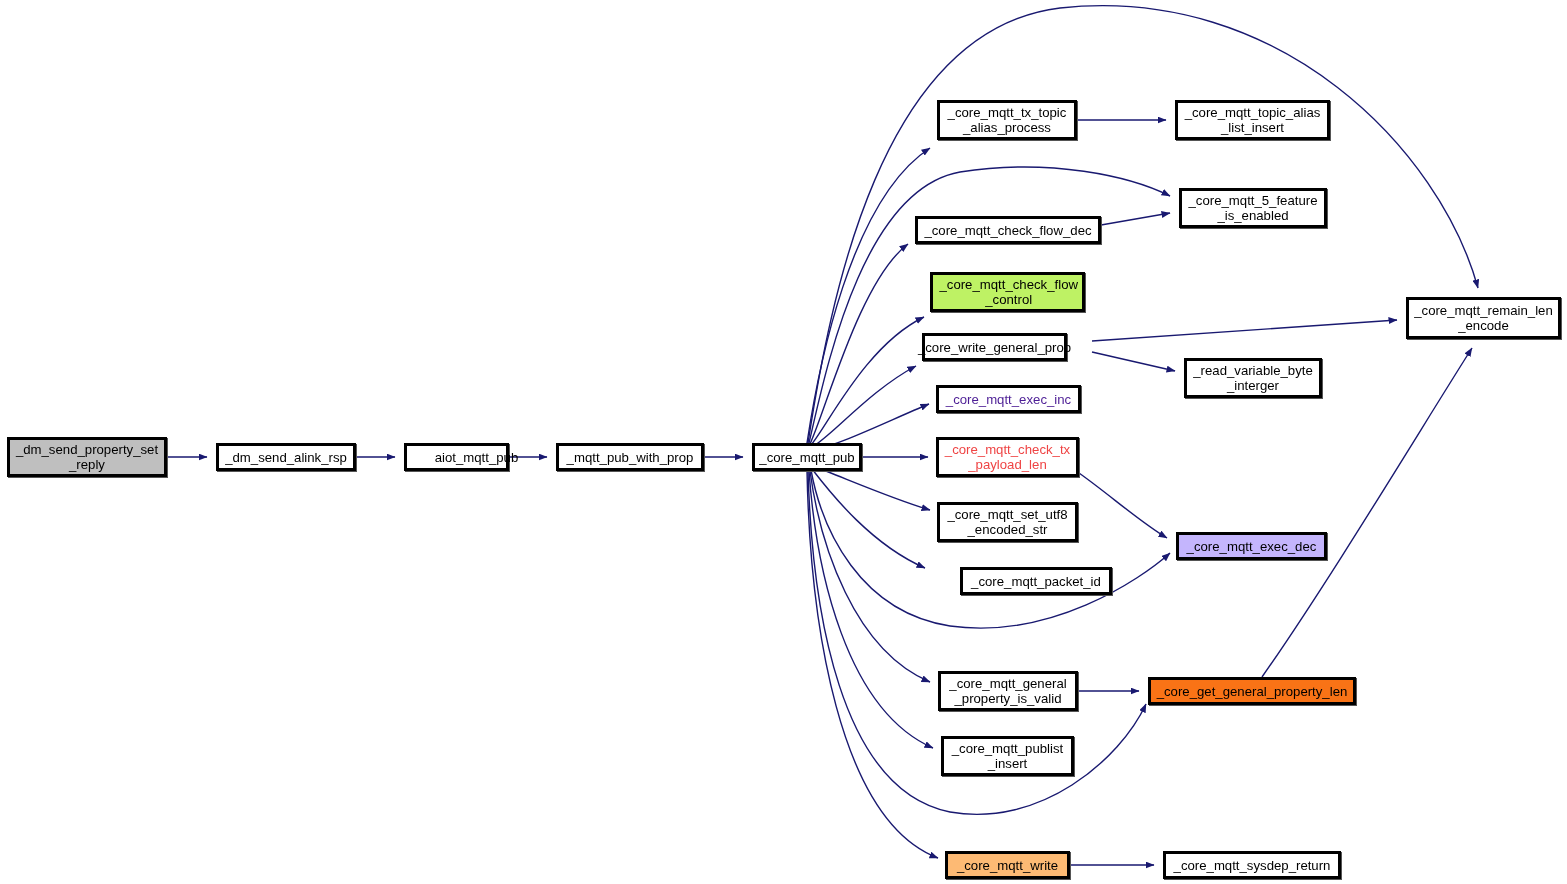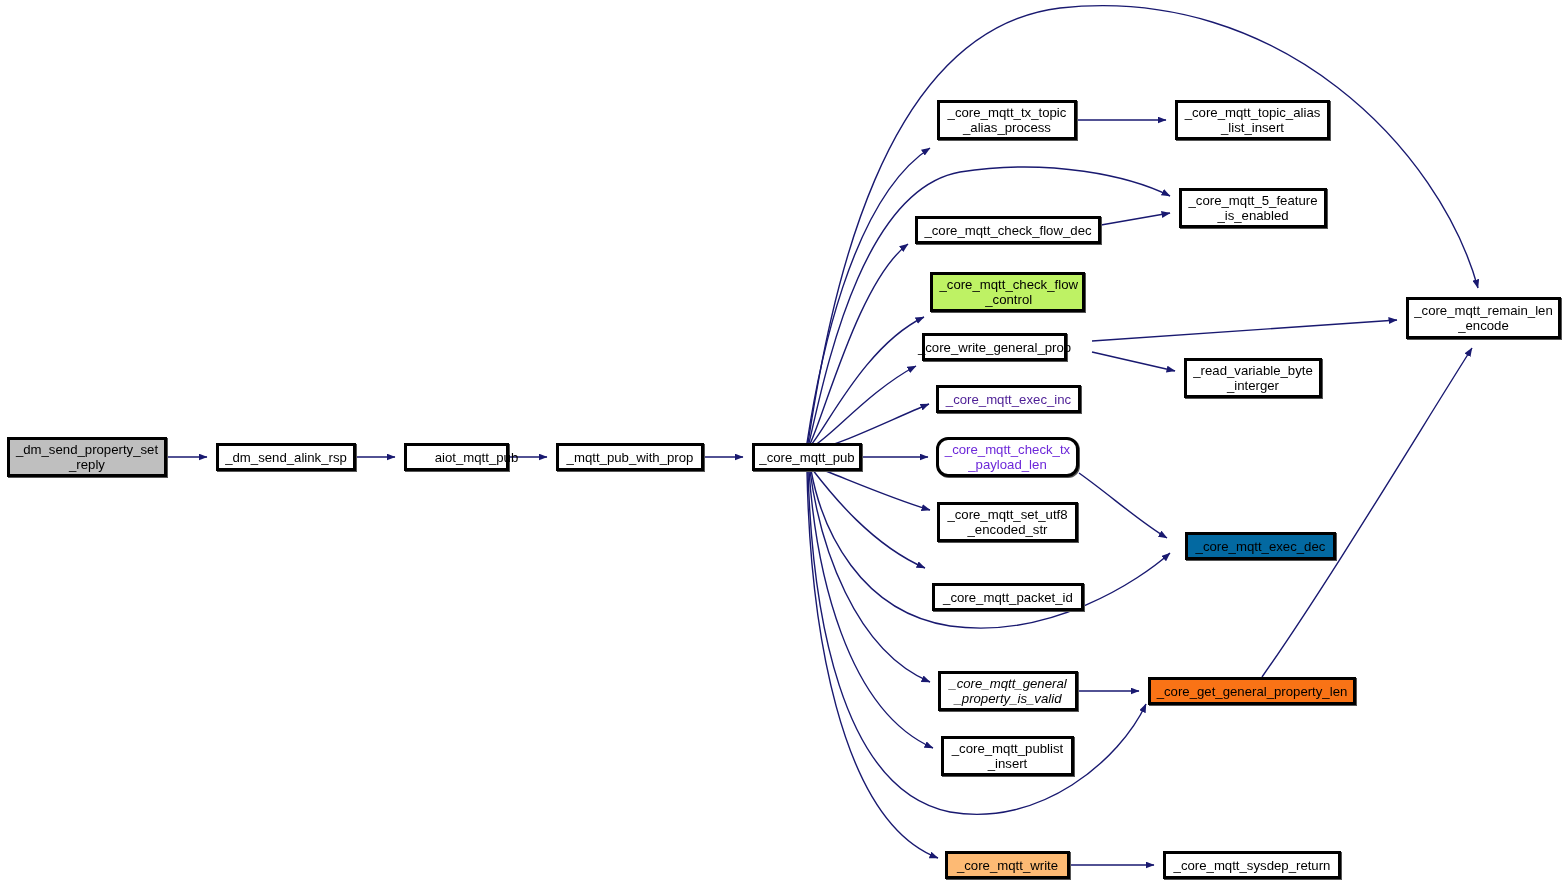--- a/index.html
+++ b/index.html
@@ -106,27 +106,27 @@
       <div class="node" style="left: 1179px; top: 188px; width: 148px; height: 40px; border-color: rgb(0, 0, 0); color: rgb(0, 0, 0); background: rgb(255, 255, 255);"><span class="node-label">_core_mqtt_5_feature
 _is_enabled</span></div>
       <div class="node" style="left: 930px; top: 272px; width: 155px; height: 40px; border-color: rgb(0, 0, 0); color: rgb(0, 0, 0); background: #bef264; justify-content: flex-end;"><span class="node-label">_core_mqtt_check_flow
 _control</span></div>
       <div class="node" style="left: 922px; top: 333px; width: 145px; height: 28px; border-color: rgb(0, 0, 0); color: rgb(0, 0, 0); background: rgb(255, 255, 255);"><span class="node-label">_core_write_general_prop</span></div>
       <div class="node" style="left: 1406px; top: 297px; width: 155px; height: 42px; border-color: rgb(0, 0, 0); color: rgb(0, 0, 0); background: rgb(255, 255, 255);"><span class="node-label">_core_mqtt_remain_len
 _encode</span></div>
       <div class="node" style="left: 1184px; top: 358px; width: 138px; height: 40px; border-color: rgb(0, 0, 0); color: rgb(0, 0, 0); background: rgb(255, 255, 255);"><span class="node-label">_read_variable_byte
 _interger</span></div>
       <div class="node" style="left: 936px; top: 385px; width: 145px; height: 28px; border-color: rgb(0, 0, 0); color: #4c1d95; background: rgb(255, 255, 255);"><span class="node-label">_core_mqtt_exec_inc</span></div>
-      <div class="node" style="left: 936px; top: 437px; width: 143px; height: 40px; border-color: rgb(0, 0, 0); color: #6d28d9; background: rgb(255, 255, 255); border-radius: 12px;"><span class="node-label">_core_mqtt_check_tx
+      <div class="node" style="left: 936px; top: 437px; width: 143px; height: 40px; border-color: rgb(0, 0, 0); color: #ef4444; background: rgb(255, 255, 255);"><span class="node-label">_core_mqtt_check_tx
 _payload_len</span></div>
       <div class="node" style="left: 937px; top: 502px; width: 141px; height: 40px; border-color: rgb(0, 0, 0); color: rgb(0, 0, 0); background: rgb(255, 255, 255);"><span class="node-label">_core_mqtt_set_utf8
 _encoded_str</span></div>
-      <div class="node" style="left: 1176px; top: 532px; width: 151px; height: 28px; border-color: rgb(0, 0, 0); color: rgb(0, 0, 0); background: #0369a1; margin-left: 9px;"><span class="node-label">_core_mqtt_exec_dec</span></div>
-      <div class="node" style="left: 932px; top: 567px; width: 152px; height: 28px; border-color: rgb(0, 0, 0); color: rgb(0, 0, 0); background: rgb(255, 255, 255); margin-top: 16px;"><span class="node-label">_core_mqtt_packet_id</span></div>
-      <div class="node" style="left: 938px; top: 671px; width: 140px; height: 40px; border-color: rgb(0, 0, 0); color: rgb(0, 0, 0); background: rgb(255, 255, 255); font-style: italic;"><span class="node-label">_core_mqtt_general
+      <div class="node" style="left: 1176px; top: 532px; width: 151px; height: 28px; border-color: rgb(0, 0, 0); color: rgb(0, 0, 0); background: #c4b5fd;"><span class="node-label">_core_mqtt_exec_dec</span></div>
+      <div class="node" style="left: 960px; top: 567px; width: 152px; height: 28px; border-color: rgb(0, 0, 0); color: rgb(0, 0, 0); background: rgb(255, 255, 255);"><span class="node-label">_core_mqtt_packet_id</span></div>
+      <div class="node" style="left: 938px; top: 671px; width: 140px; height: 40px; border-color: rgb(0, 0, 0); color: rgb(0, 0, 0); background: rgb(255, 255, 255);"><span class="node-label">_core_mqtt_general
 _property_is_valid</span></div>
       <div class="node" style="left: 1148px; top: 677px; width: 208px; height: 28px; border-color: rgb(0, 0, 0); color: rgb(0, 0, 0); background: #f97316;"><span class="node-label">_core_get_general_property_len</span></div>
       <div class="node" style="left: 941px; top: 736px; width: 133px; height: 40px; border-color: rgb(0, 0, 0); color: rgb(0, 0, 0); background: rgb(255, 255, 255);"><span class="node-label">_core_mqtt_publist
 _insert</span></div>
       <div class="node" style="left: 945px; top: 851px; width: 125px; height: 28px; border-color: rgb(0, 0, 0); color: rgb(0, 0, 0); background: #fdba74;"><span class="node-label">_core_mqtt_write</span></div>
       <div class="node" style="left: 1163px; top: 851px; width: 178px; height: 28px; border-color: rgb(0, 0, 0); color: rgb(0, 0, 0); background: rgb(255, 255, 255);"><span class="node-label">_core_mqtt_sysdep_return</span></div>
     </div>
 </div>
 
 </body></html>

